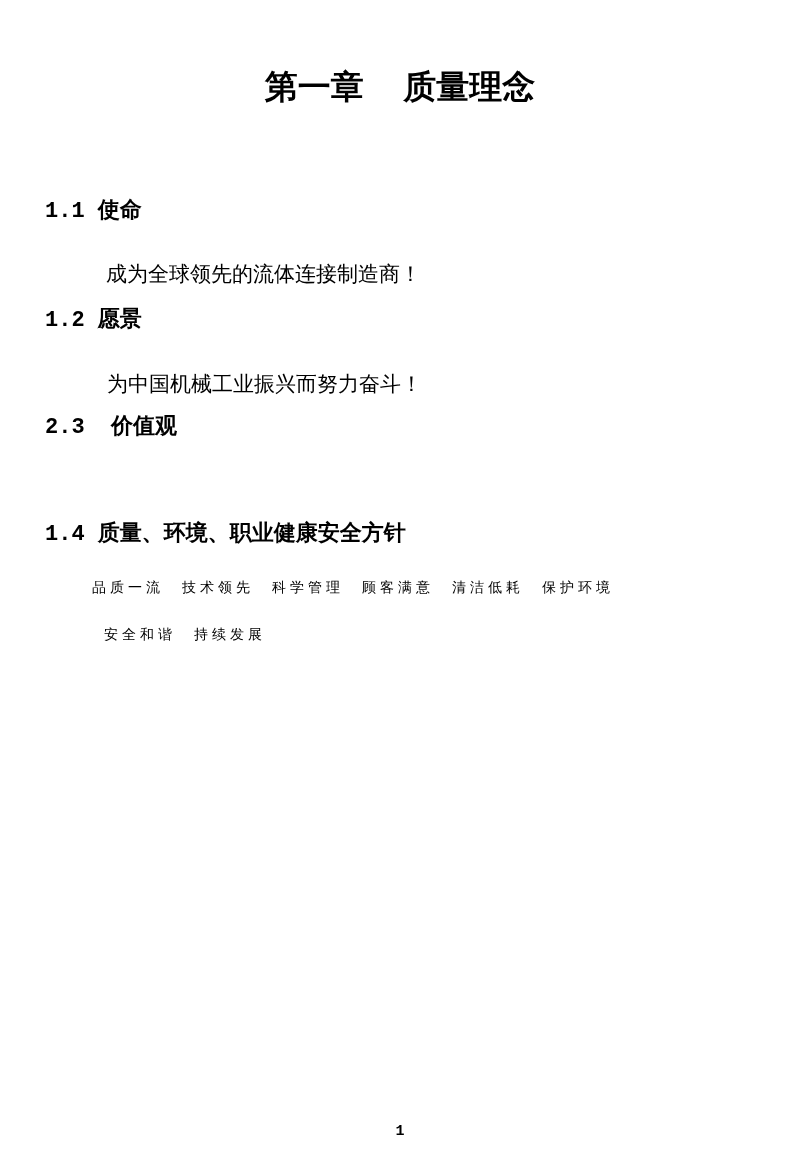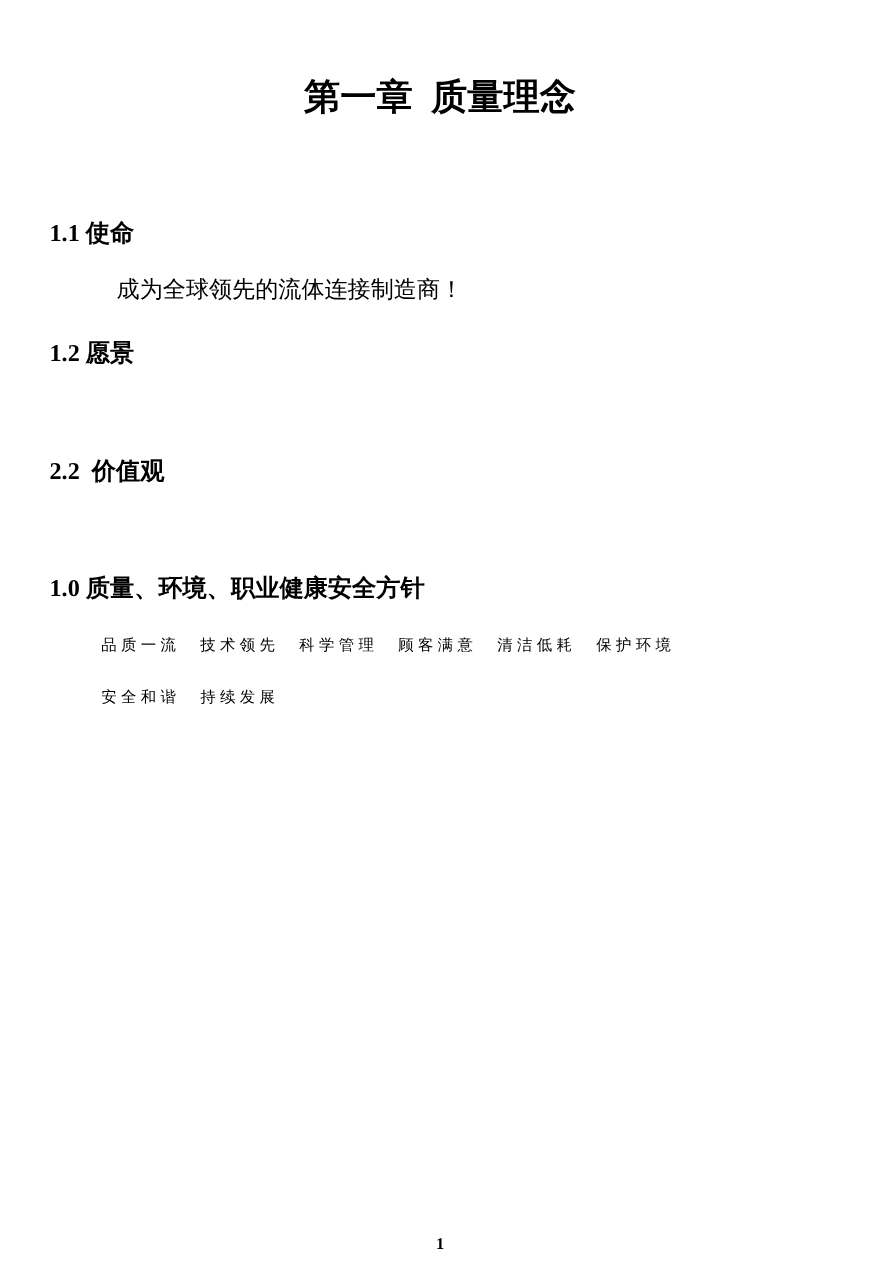--- a/index.html
+++ b/index.html
@@ -6,21 +6,21 @@
     margin: 0;
     padding: 0;
     background: #ffffff;
   }
   .page {
     position: relative;
     width: 800px;
     height: 1170px;
     background: #ffffff;
     color: #000000;
-    font-family: Liberation Serif, serif;
+    font-family: Liberation Mono, monospace;
     overflow: hidden;
   }
   .txt {
     position: absolute;
     margin: 0;
     line-height: 1;
     white-space: pre-wrap;
     color: #000000;
   }
   .doc-title {
@@ -32,58 +32,60 @@
     font-weight: 700;
   }
   .sec-heading {
     left: 45px;
     font-size: 22px;
     font-weight: 700;
   }
   .sec-body {
     font-size: 21px;
     font-weight: 400;
+    margin-top: 12px;
   }
   .h-11 { top: 201px; }
   .b-11 { top: 253px; left: 106px; }
   .h-12 { top: 310px; text-align: right; }
   .b-12 { top: 363px; left: 107px; }
   .h-13 { top: 417px; }
   .b-13 { top: 468px; left: 106px; }
   .h-14 { top: 524px; }
   .policy-line {
     left: 92px;
     font-size: 14px;
     font-weight: 400;
     letter-spacing: 4px;
   }
   .p-1 { top: 581px; }
-  .p-2 { top: 628px; }
+  .p-2 { top: 628px; margin-left: 12px; }
   .page-number {
     top: 1124px;
     left: 0;
     width: 100%;
     text-align: center;
     font-size: 15px;
     font-weight: 700;
   }
 </style>
 </head>
 <body>
 
 <div class="page">
 
   <h1 class="txt doc-title">第一章  质量理念</h1>
 
   <h2 class="txt sec-heading h-11">1.1 使命</h2>
   <p class="txt sec-body b-11">成为全球领先的流体连接制造商！</p>
 
   <h2 class="txt sec-heading h-12">1.2 愿景</h2>
+  <p class="txt sec-body b-12">为中国机械工业振兴而努力奋斗！</p>
 
-  <h2 class="txt sec-heading h-13">2.2  价值观</h2>
+  <h2 class="txt sec-heading h-13">2.3  价值观</h2>
 
-  <h2 class="txt sec-heading h-14">1.0 质量、环境、职业健康安全方针</h2>
+  <h2 class="txt sec-heading h-14">1.4 质量、环境、职业健康安全方针</h2>
   <p class="txt policy-line p-1">品质一流　技术领先　科学管理　顾客满意　清洁低耗　保护环境</p>
   <p class="txt policy-line p-2">安全和谐　持续发展</p>
 
   <div class="txt page-number">1</div>
 
 </div>
 
 </body></html>

